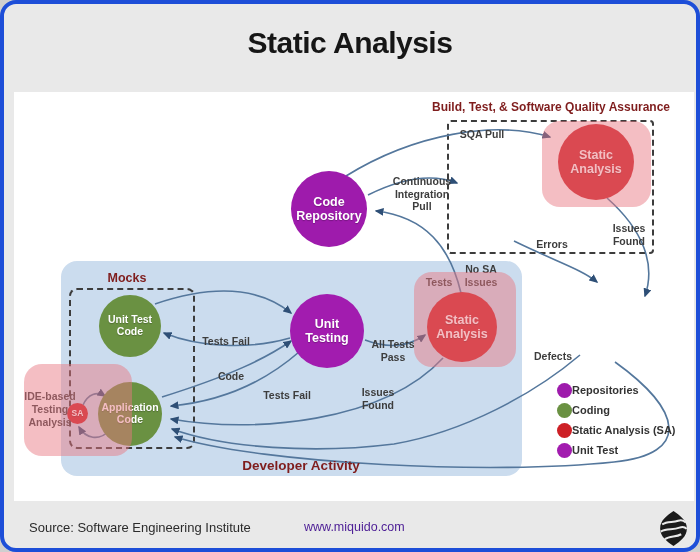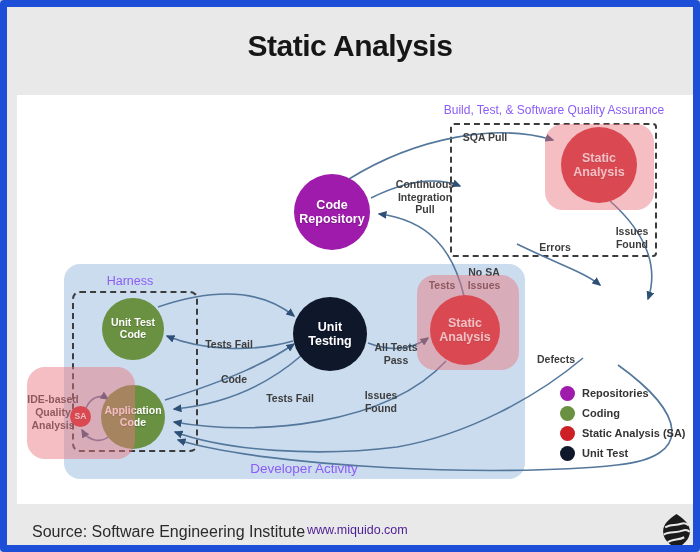--- a/index.html
+++ b/index.html
@@ -1,19 +1,19 @@
 <!DOCTYPE html>
 <html><head>
 <meta charset="utf-8">
 <style>
   html,body{margin:0;padding:0;background:#cfcfcf;}
   *{box-sizing:border-box;}
   .card{
     position:relative;width:700px;height:552px;
-    background:#e9e9e9;border:7px solid #1d4ed8;border-radius:4px;
+    background:#e9e9e9;border:4px solid #1d4ed8;border-radius:16px;
     font-family:"Liberation Sans", sans-serif;overflow:hidden;
   }
   .page-title{
     position:absolute;left:0;top:22px;width:100%;text-align:center;
     font-size:30px;font-weight:700;color:#161616;letter-spacing:-0.5px;
   }
   .panel{
     position:absolute;left:10px;top:88px;width:680px;height:409px;
     background:#ffffff;
   }
@@ -28,54 +28,54 @@
   .arrows{position:absolute;left:0;top:0;width:680px;height:409px;z-index:3;pointer-events:none;}
   .node{
     position:absolute;border-radius:50%;display:flex;align-items:center;justify-content:center;
     text-align:center;color:#fff;font-weight:700;line-height:1.12;z-index:4;
     white-space:pre-line;text-shadow:0 1px 1px rgba(0,0,0,0.25);
   }
   .c-purple{background:#9e1bac;}
   .c-gold{background:#a28120;}
   .c-green{background:#6a9142;}
   .c-red{background:#cd2026;}
-  .c-blue{background:#0f172a;}
+  .c-blue{background:#a21caf;}
   .lbl{
     position:absolute;z-index:5;font-size:10.5px;font-weight:700;color:#3d3d3d;
     text-align:center;white-space:pre-line;line-height:1.2;
   }
-  .section-title{position:absolute;z-index:5;font-weight:400;color:#8b5cf6;text-align:center;}
+  .section-title{position:absolute;z-index:5;font-weight:700;color:#7f1d1d;text-align:center;}
   .hl{
     position:absolute;z-index:6;background:rgba(233,120,130,0.48);border-radius:18px;
     pointer-events:none;
   }
   .legend{position:absolute;left:543px;top:288px;z-index:5;}
-  .legend-row{display:flex;align-items:center;gap:7px;height:20px;}
+  .legend-row{display:flex;align-items:center;height:20px;}
   .legend-dot{width:15px;height:15px;border-radius:50%;flex:0 0 auto;}
   .legend-label{font-size:11px;font-weight:600;color:#333;white-space:nowrap;}
-  .footer-source{position:absolute;left:25px;top:516px;font-size:16px;color:#2b2b2b;}
+  .footer-source{position:absolute;left:25px;top:516px;font-size:13px;color:#2b2b2b;}
   .footer-site{position:absolute;left:300px;top:516px;font-size:12.5px;color:#4c1d95;}
   .footer-logo{position:absolute;left:655px;top:506px;width:29px;height:37px;}
 </style>
 </head>
 <body>
 
 <div class="card">
 
   <div class="page-title">Static Analysis</div>
 
   <div class="panel">
 
     <div class="dev-panel"></div>
 
     <div class="dashed-box design-box"></div>
     <div class="dashed-box sqa-box"></div>
 
     <div class="section-title" style="left:407px;top:8px;width:260px;font-size:12px;">Build, Test, &amp; Software Quality Assurance</div>
-    <div class="section-title" style="left:73px;top:179px;width:80px;font-size:12.5px;">Harness</div>
+    <div class="section-title" style="left:73px;top:179px;width:80px;font-size:12.5px;">Mocks</div>
     <div class="section-title" style="left:187px;top:366px;width:200px;font-size:13.5px;">Developer Activity</div>
 
     <svg class="arrows" viewBox="0 0 680 409">
       <defs>
         <marker id="ah" markerWidth="9" markerHeight="8" refX="7.5" refY="4" orient="auto" markerUnits="userSpaceOnUse">
           <path d="M0,0 L9,4 L0,8 Z" fill="#2e4f76"></path>
         </marker>
       </defs>
       <g stroke="#54779c" stroke-width="1.6" fill="none">
         <path d="M 332 84 C 400 42, 480 28, 536 45" marker-end="url(#ah)"></path>
@@ -122,21 +122,21 @@
 Issues</div>
     <div class="lbl" style="left:182px;top:243px;width:60px;">Tests Fail</div>
     <div class="lbl" style="left:187px;top:278px;width:60px;">Code</div>
     <div class="lbl" style="left:243px;top:297px;width:60px;">Tests Fail</div>
     <div class="lbl" style="left:349px;top:246px;width:60px;">All Tests
 Pass</div>
     <div class="lbl" style="left:334px;top:294px;width:60px;">Issues
 Found</div>
     <div class="lbl" style="left:509px;top:258px;width:60px;">Defects</div>
     <div class="lbl" style="left:1px;top:298px;width:70px;line-height:1.25;">IDE-based
-Quality
+Testing
 Analysis</div>
 
     <div class="legend">
       <div class="legend-row">
         <span class="legend-dot c-purple"></span>
         <span class="legend-label">Repositories</span>
       </div>
       <div class="legend-row">
         <span class="legend-dot c-green"></span>
         <span class="legend-label">Coding</span>

